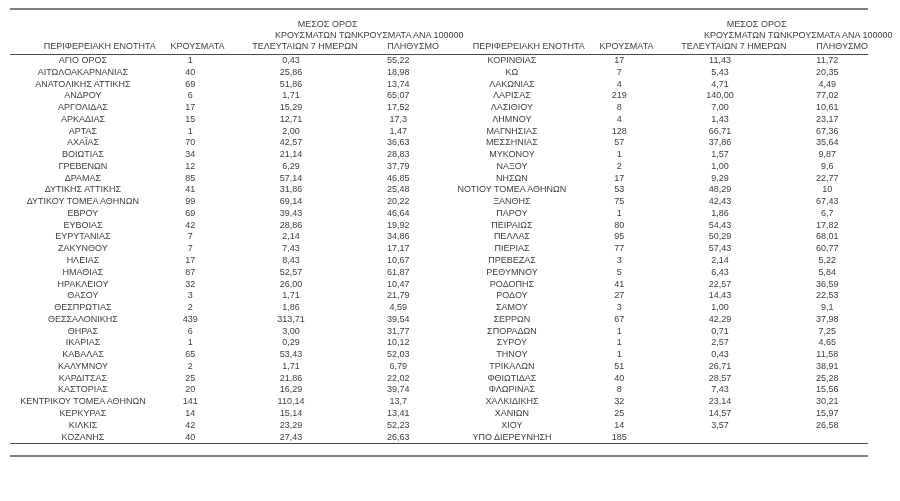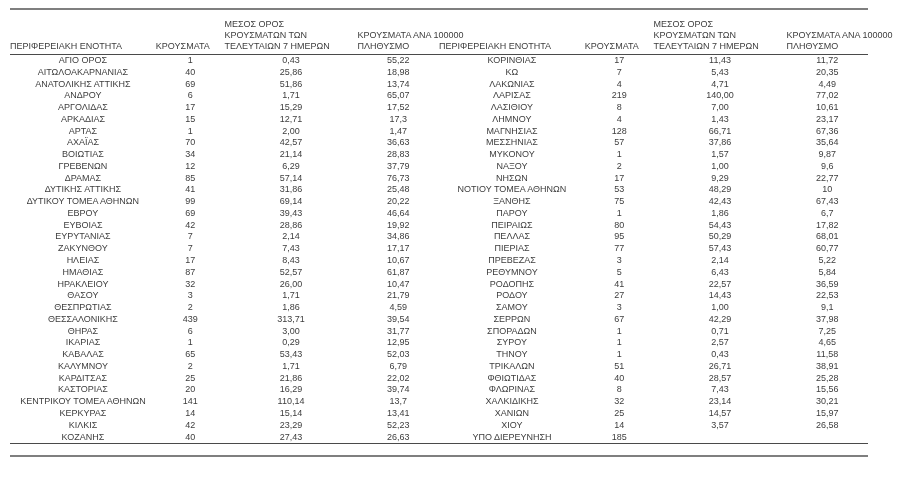--- a/index.html
+++ b/index.html
@@ -34,21 +34,21 @@
     font-size: 9px;
     color: #3d3d3d;
     border-bottom: 1px solid #4a4a4a;
   }
   col.c-name    { width: 34%; }
   col.c-cases   { width: 16%; }
   col.c-avg     { width: 31%; }
   col.c-per100k { width: 19%; }
   thead th {
     font-weight: normal;
-    text-align: left;
+    text-align: right;
     vertical-align: bottom;
     height: 42px;
     padding: 0 0 2px 0;
     line-height: 11px;
     white-space: pre;
     border-bottom: 1px solid #4a4a4a;
     overflow: visible;
   }
   tbody td {
     text-align: center;
@@ -148,21 +148,21 @@
           <tr>
             <td>ΓΡΕΒΕΝΩΝ</td>
             <td>12</td>
             <td>6,29</td>
             <td>37,79</td>
           </tr>
           <tr>
             <td>ΔΡΑΜΑΣ</td>
             <td>85</td>
             <td>57,14</td>
-            <td>76,73</td>
+            <td>46,85</td>
           </tr>
           <tr>
             <td>ΔΥΤΙΚΗΣ ΑΤΤΙΚΗΣ</td>
             <td>41</td>
             <td>31,86</td>
             <td>25,48</td>
           </tr>
           <tr>
             <td>ΔΥΤΙΚΟΥ ΤΟΜΕΑ ΑΘΗΝΩΝ</td>
             <td>99</td>
@@ -232,21 +232,21 @@
           <tr>
             <td>ΘΗΡΑΣ</td>
             <td>6</td>
             <td>3,00</td>
             <td>31,77</td>
           </tr>
           <tr>
             <td>ΙΚΑΡΙΑΣ</td>
             <td>1</td>
             <td>0,29</td>
-            <td>12,95</td>
+            <td>10,12</td>
           </tr>
           <tr>
             <td>ΚΑΒΑΛΑΣ</td>
             <td>65</td>
             <td>53,43</td>
             <td>52,03</td>
           </tr>
           <tr>
             <td>ΚΑΛΥΜΝΟΥ</td>
             <td>2</td>

